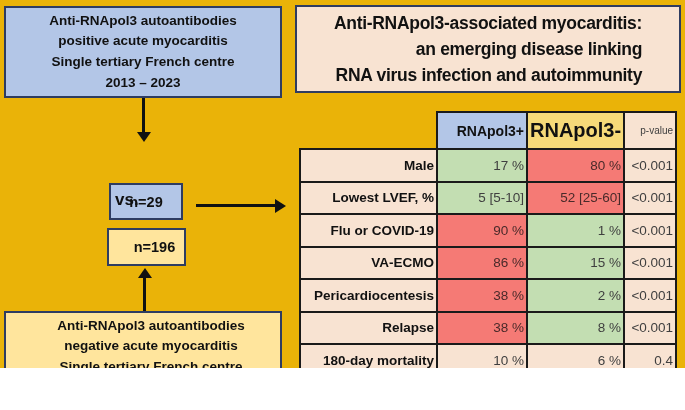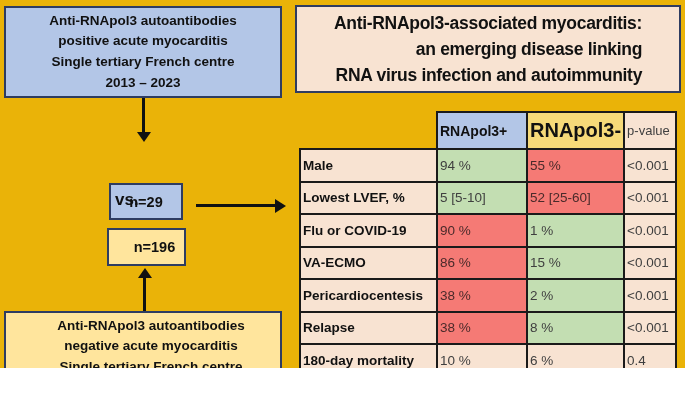--- a/index.html
+++ b/index.html
@@ -47,30 +47,30 @@
     content:""; position:absolute; right:-10px; top:50%; transform:translateY(-50%);
     border:7px solid transparent; border-right:0; border-left:11px solid #111;
   }
   #arrow-right { left:196px; top:204px; width:80px; }
 
   
   table.comp {
     position:absolute; left:299px; top:111px;
     border-collapse:collapse; font-size:13.5px;
   }
-  table.comp td, table.comp th { border:2px solid #1a1a1a; text-align:left; padding:1px 2px; }
+  table.comp td, table.comp th { border:2px solid #1a1a1a; text-align:right; padding:1px 2px; }
   table.comp th.blank { border:none; background:transparent; }
   table.comp thead tr { height:37px; }
   table.comp tbody tr { height:32.5px; }
   .c-label  { width:137px; }
   .c-group  { width:90px;  }
   .c-pval   { width:52px;  }
   th.h-pos  { background:#b3c6e7; font-weight:700; font-size:14px; color:#111; }
   th.h-neg  { background:#f6da79; font-weight:700; font-size:20px; color:#111; }
-  th.h-pval { background:#f8e3d2; font-weight:400; font-size:13px; color:#3f3f3f; padding:0 1px; }
+  th.h-pval { background:#f8e3d2; font-weight:400; font-size:10px; color:#3f3f3f; padding:0 1px; }
   td.lbl    { background:#f8e3d2; text-align:left; font-weight:700; color:#111; padding-left:7px; }
   td.val    { color:#3f3f3f; font-weight:400; }
   td.val[data-color="green"] { background:#c3deb2; }
   td.val[data-color="red"]   { background:#f57a75; color:#4a2a2a; }
   td.val[data-color="peach"] { background:#f8e3d2; }
   td.pv     { background:#f8e3d2; color:#3f3f3f; font-weight:400; }
 </style>
 </head>
 <body>
 
@@ -113,22 +113,22 @@
       <tr>
         <th class="blank"></th>
         <th class="h-pos">RNApol3+</th>
         <th class="h-neg">RNApol3-</th>
         <th class="h-pval">p-value</th>
       </tr>
     </thead>
     <tbody>
       <tr>
         <td class="lbl">Male</td>
-        <td class="val" data-color="green">94 %</td>
-        <td class="val" data-color="red">55 %</td>
+        <td class="val" data-color="green">17 %</td>
+        <td class="val" data-color="red">80 %</td>
         <td class="pv">&lt;0.001</td>
       </tr>
       <tr>
         <td class="lbl">Lowest LVEF, %</td>
         <td class="val" data-color="green">5 [5-10]</td>
         <td class="val" data-color="red">52 [25-60]</td>
         <td class="pv">&lt;0.001</td>
       </tr>
       <tr>
         <td class="lbl">Flu or COVID-19</td>

